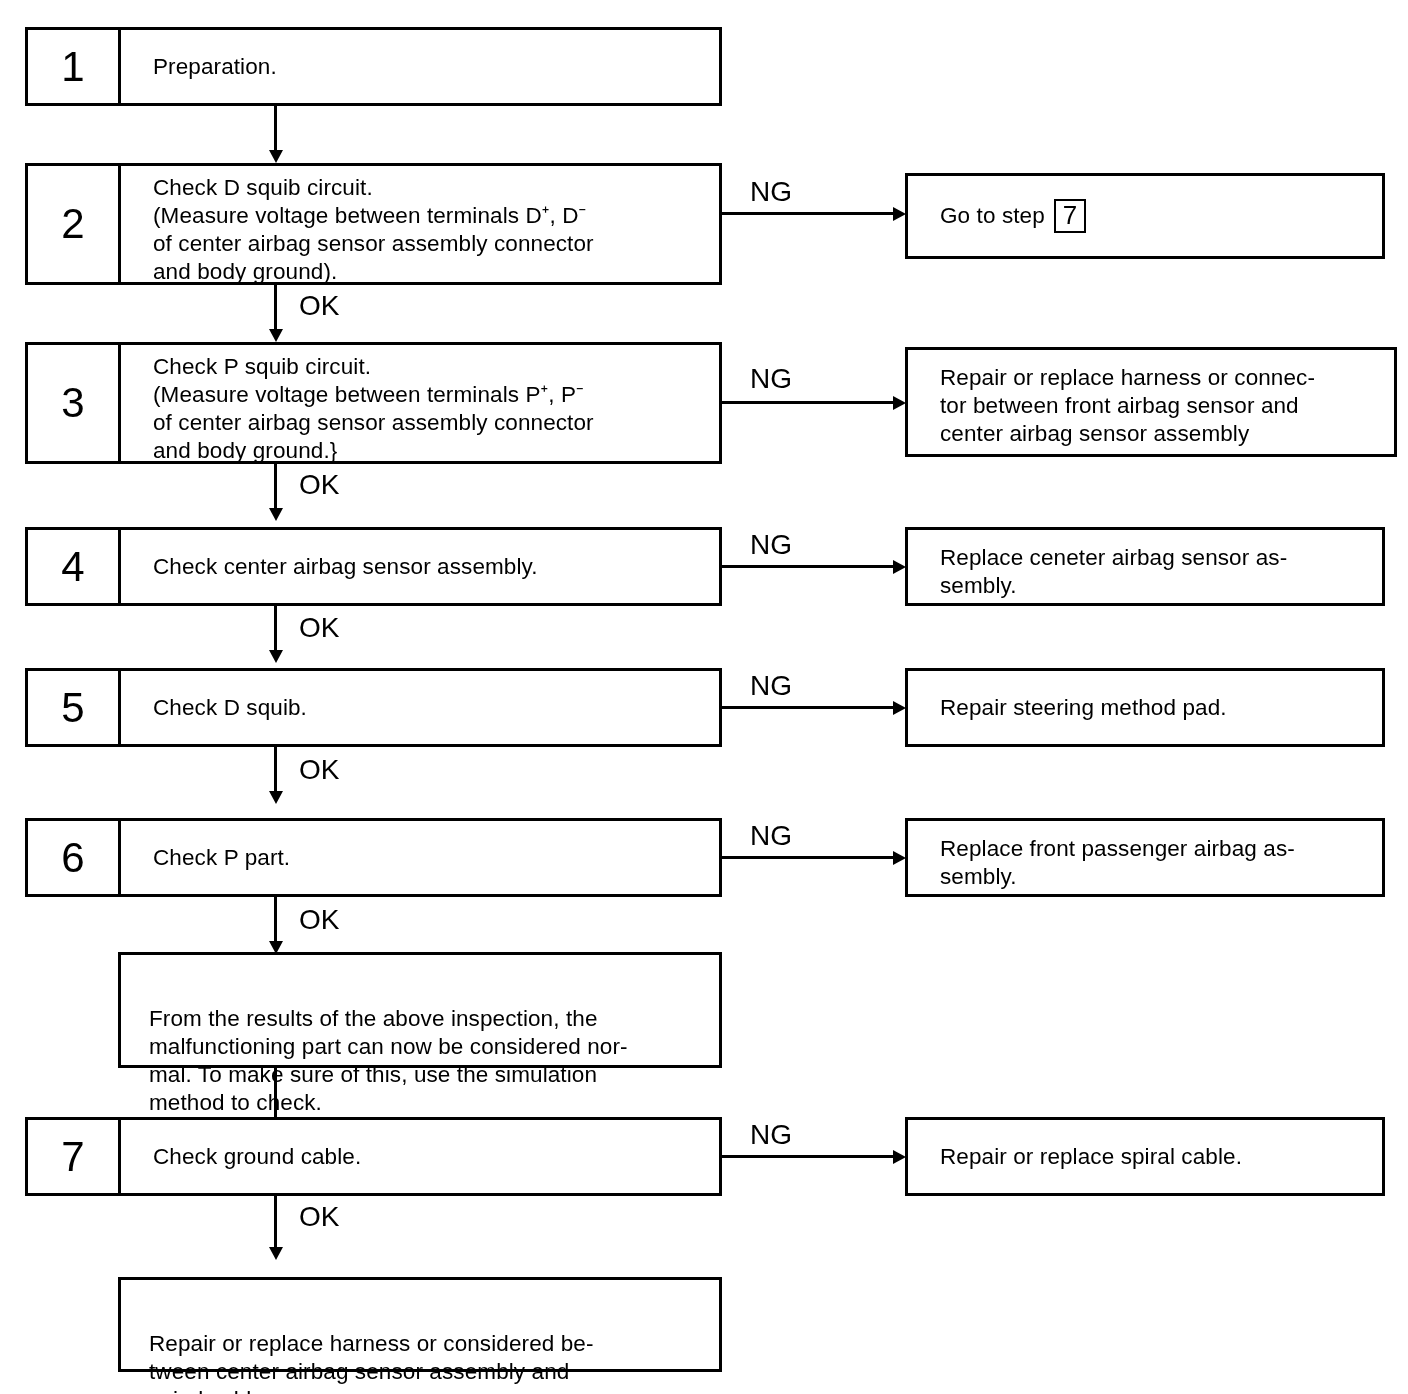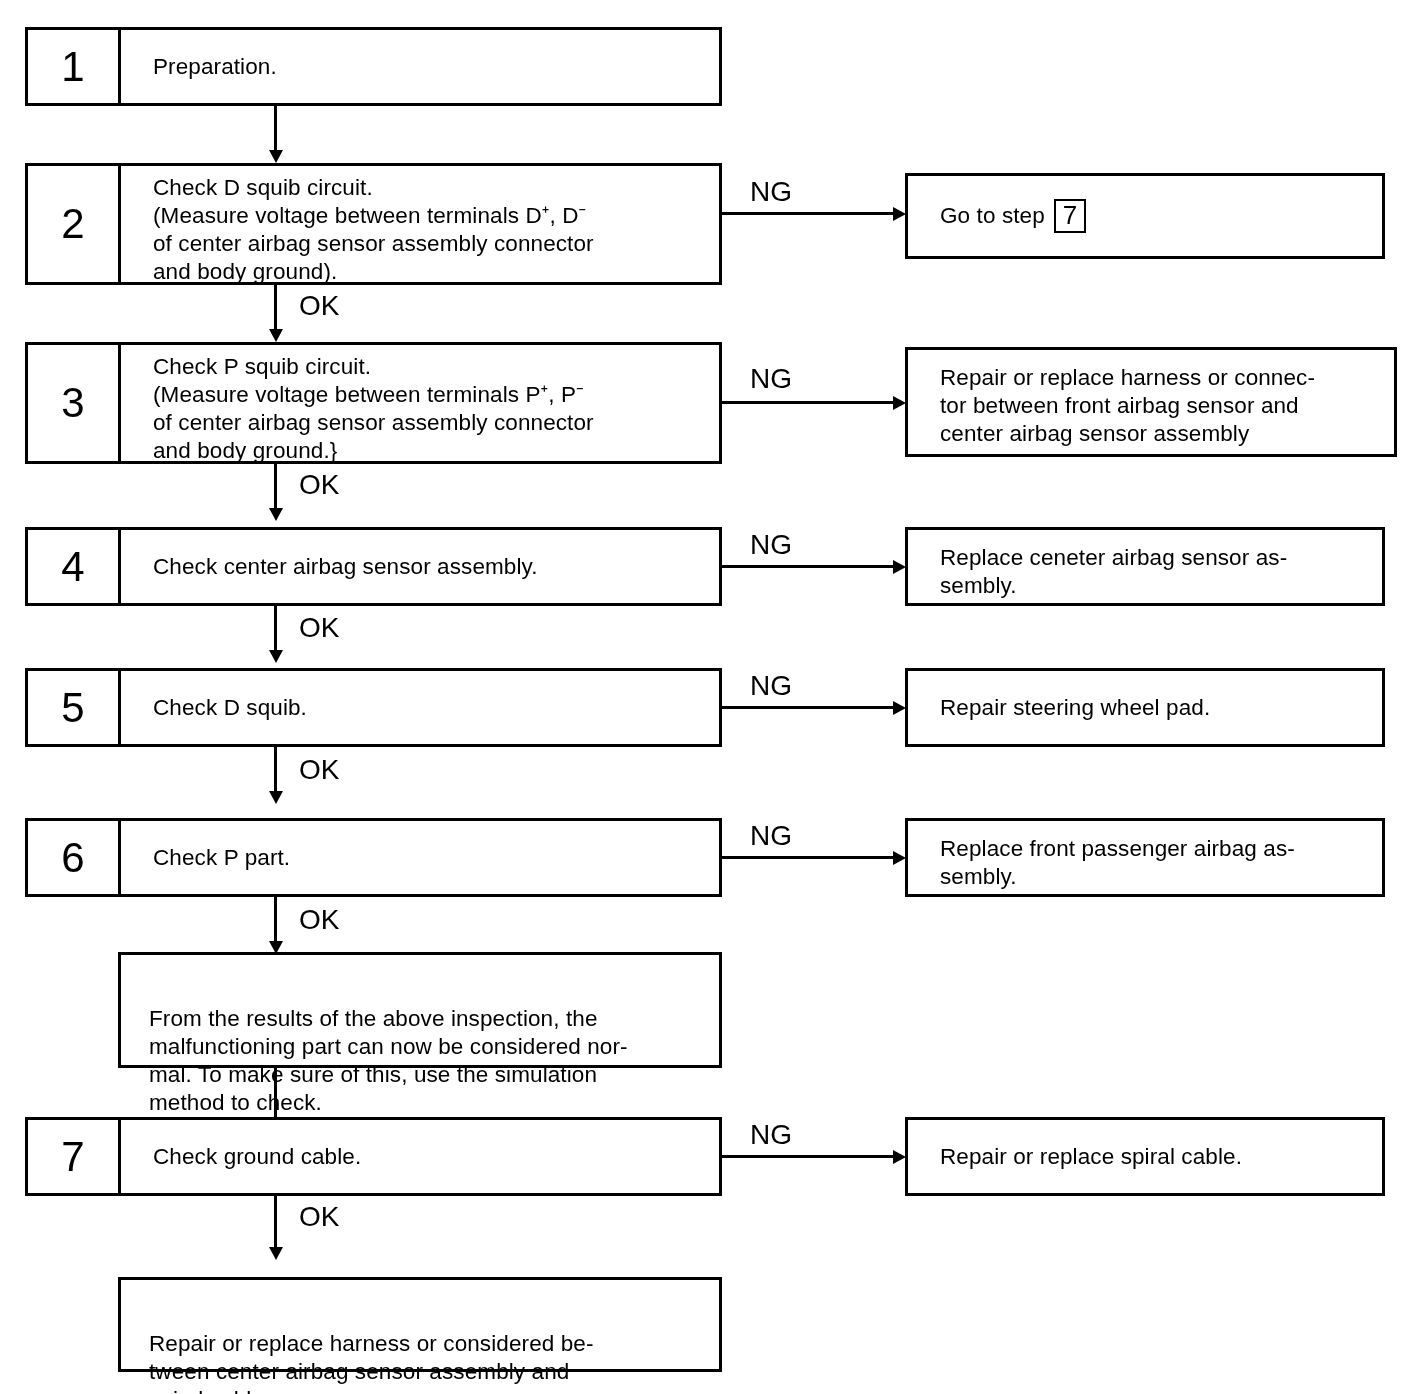--- a/index.html
+++ b/index.html
@@ -220,21 +220,21 @@
       <span class="txt">Check D squib.</span>
     </div>
   </div>
 
   <div class="hline" style="left:722px; top:706px; width:177px;"></div>
   <div class="arrow-right" style="left:893px; top:701px;"></div>
   <div class="edge-label" style="left:750px; top:674px;">NG</div>
 
   <div class="node" style="left:905px; top:668px; width:480px; height:79px;">
     <div class="rightbox-body">
-      <span class="txt">Repair steering wheel pad.</span>
+      <span class="txt">Repair steering method pad.</span>
     </div>
   </div>
 
   <div class="vline" style="left:274px; top:747px; height:48px;"></div>
   <div class="arrow-down" style="left:269px; top:791px;"></div>
   <div class="edge-label" style="left:299px; top:758px;">OK</div>
 
   <div class="node" style="left:25px; top:818px; width:697px; height:79px;">
     <div class="step-num">6</div>
     <div class="step-body">

